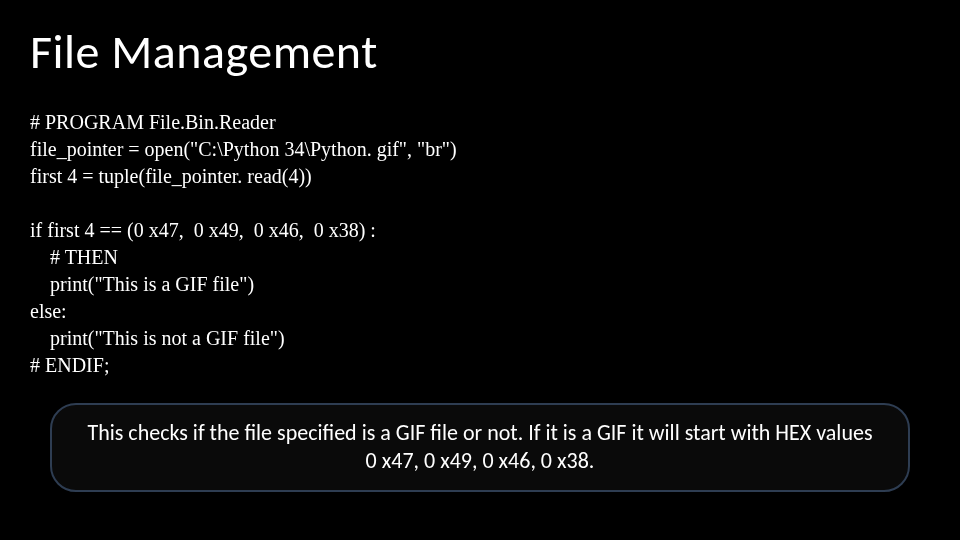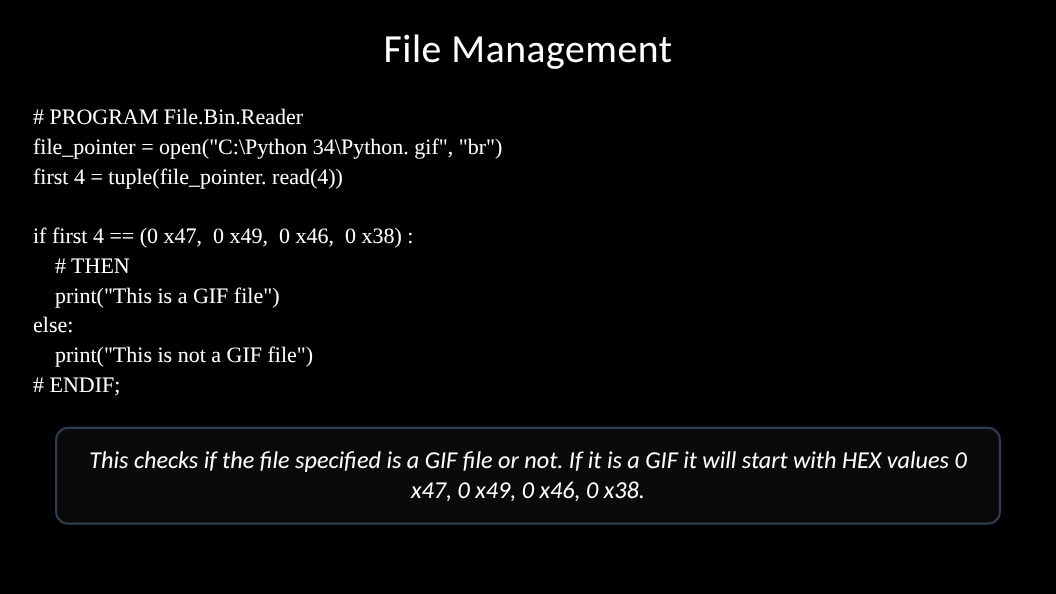--- a/index.html
+++ b/index.html
@@ -10,42 +10,40 @@
     color: #fff;
     font-family: Calibri, "Segoe UI", Arial, sans-serif;
     overflow: hidden;
   }
   .slide {
     width: 100%;
     height: 100%;
     padding: 22px 30px 20px 30px;
   }
   .title {
-    text-align: center;
-    font-size: 36px;
+    font-size: 48px;
     font-weight: 400;
     margin-bottom: 28px;
     letter-spacing: 0.5px;
   }
   .code {
     font-family: Liberation Serif, serif;
     font-size: 20px;
     line-height: 1.35;
     white-space: pre;
   }
   .callout {
     margin: 24px 20px 0 20px;
     background: #0a0a0a;
     border: 2px solid #2e3d52;
-    border-radius: 12px;
+    border-radius: 26px;
     padding: 14px 28px 16px 28px;
     text-align: center;
     font-size: 22px;
     line-height: 1.25;
-    font-style: italic;
   }
 </style>
 </head>
 <body>
 
 <div class="slide">
   <h1 class="title">File Management</h1>
 
   <div class="code"><span># PROGRAM File.Bin.Reader</span>
 <span>file_pointer = open("C:\Python 34\Python. gif", "br")</span>

